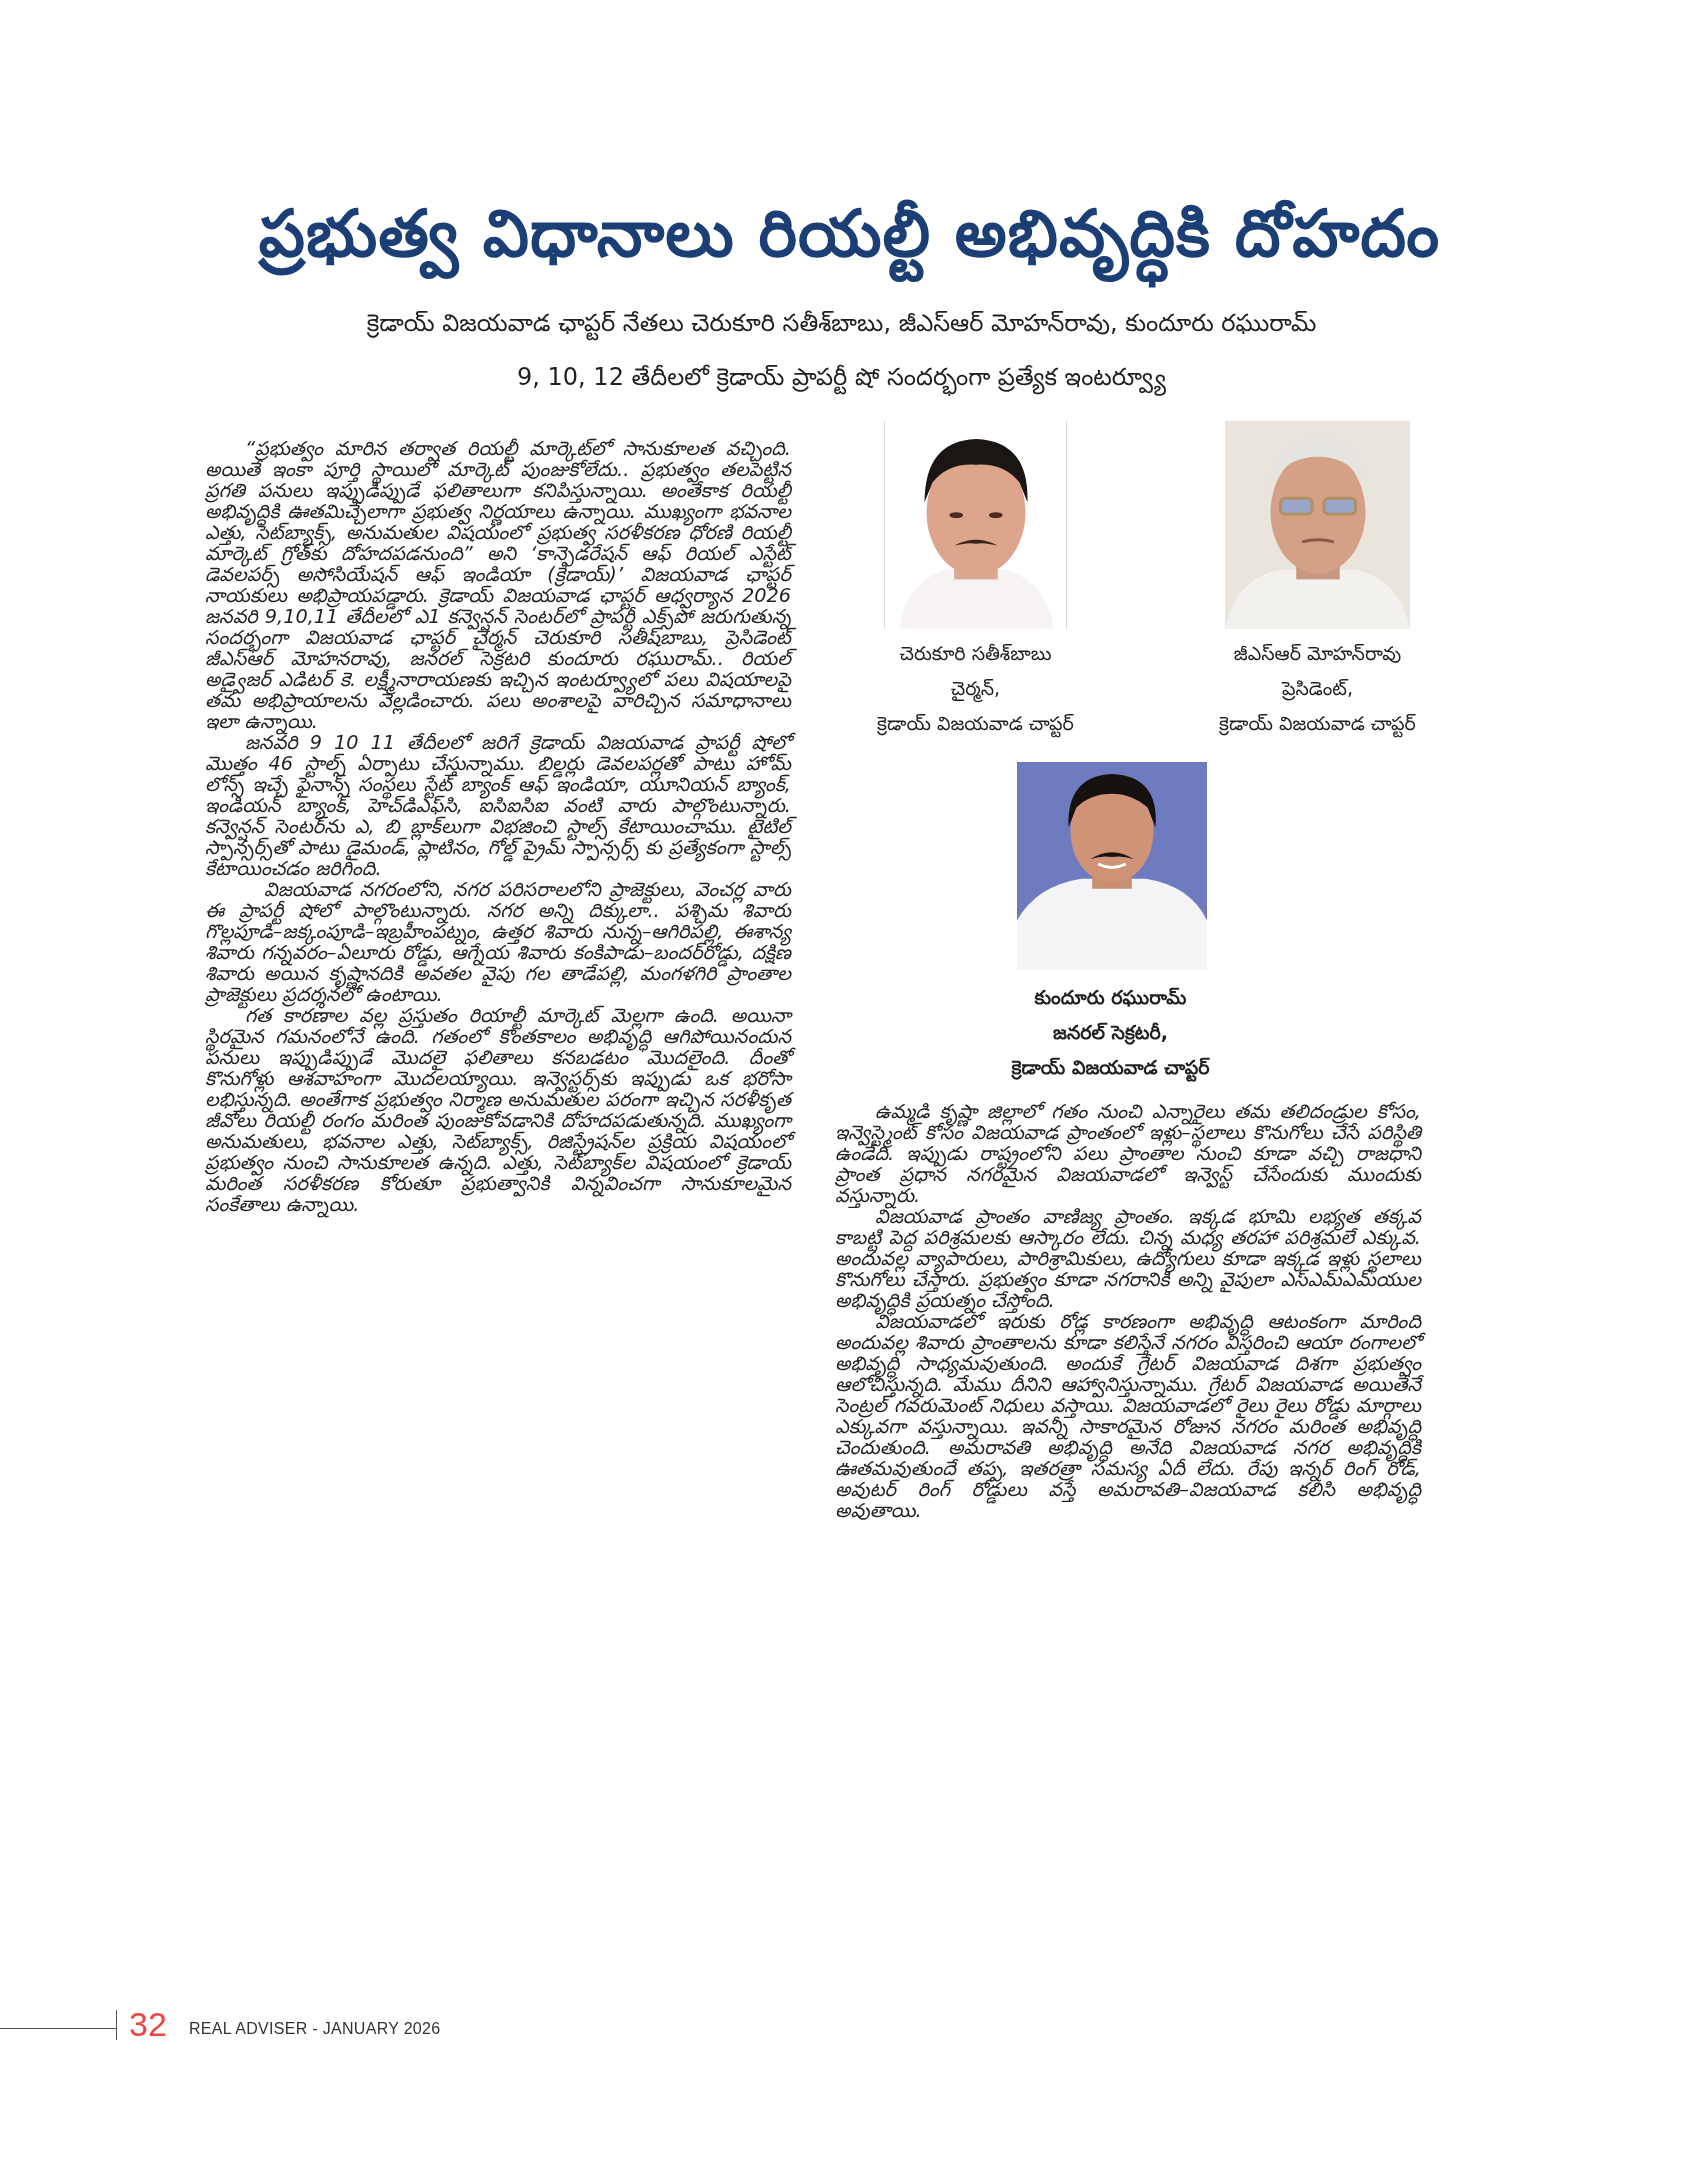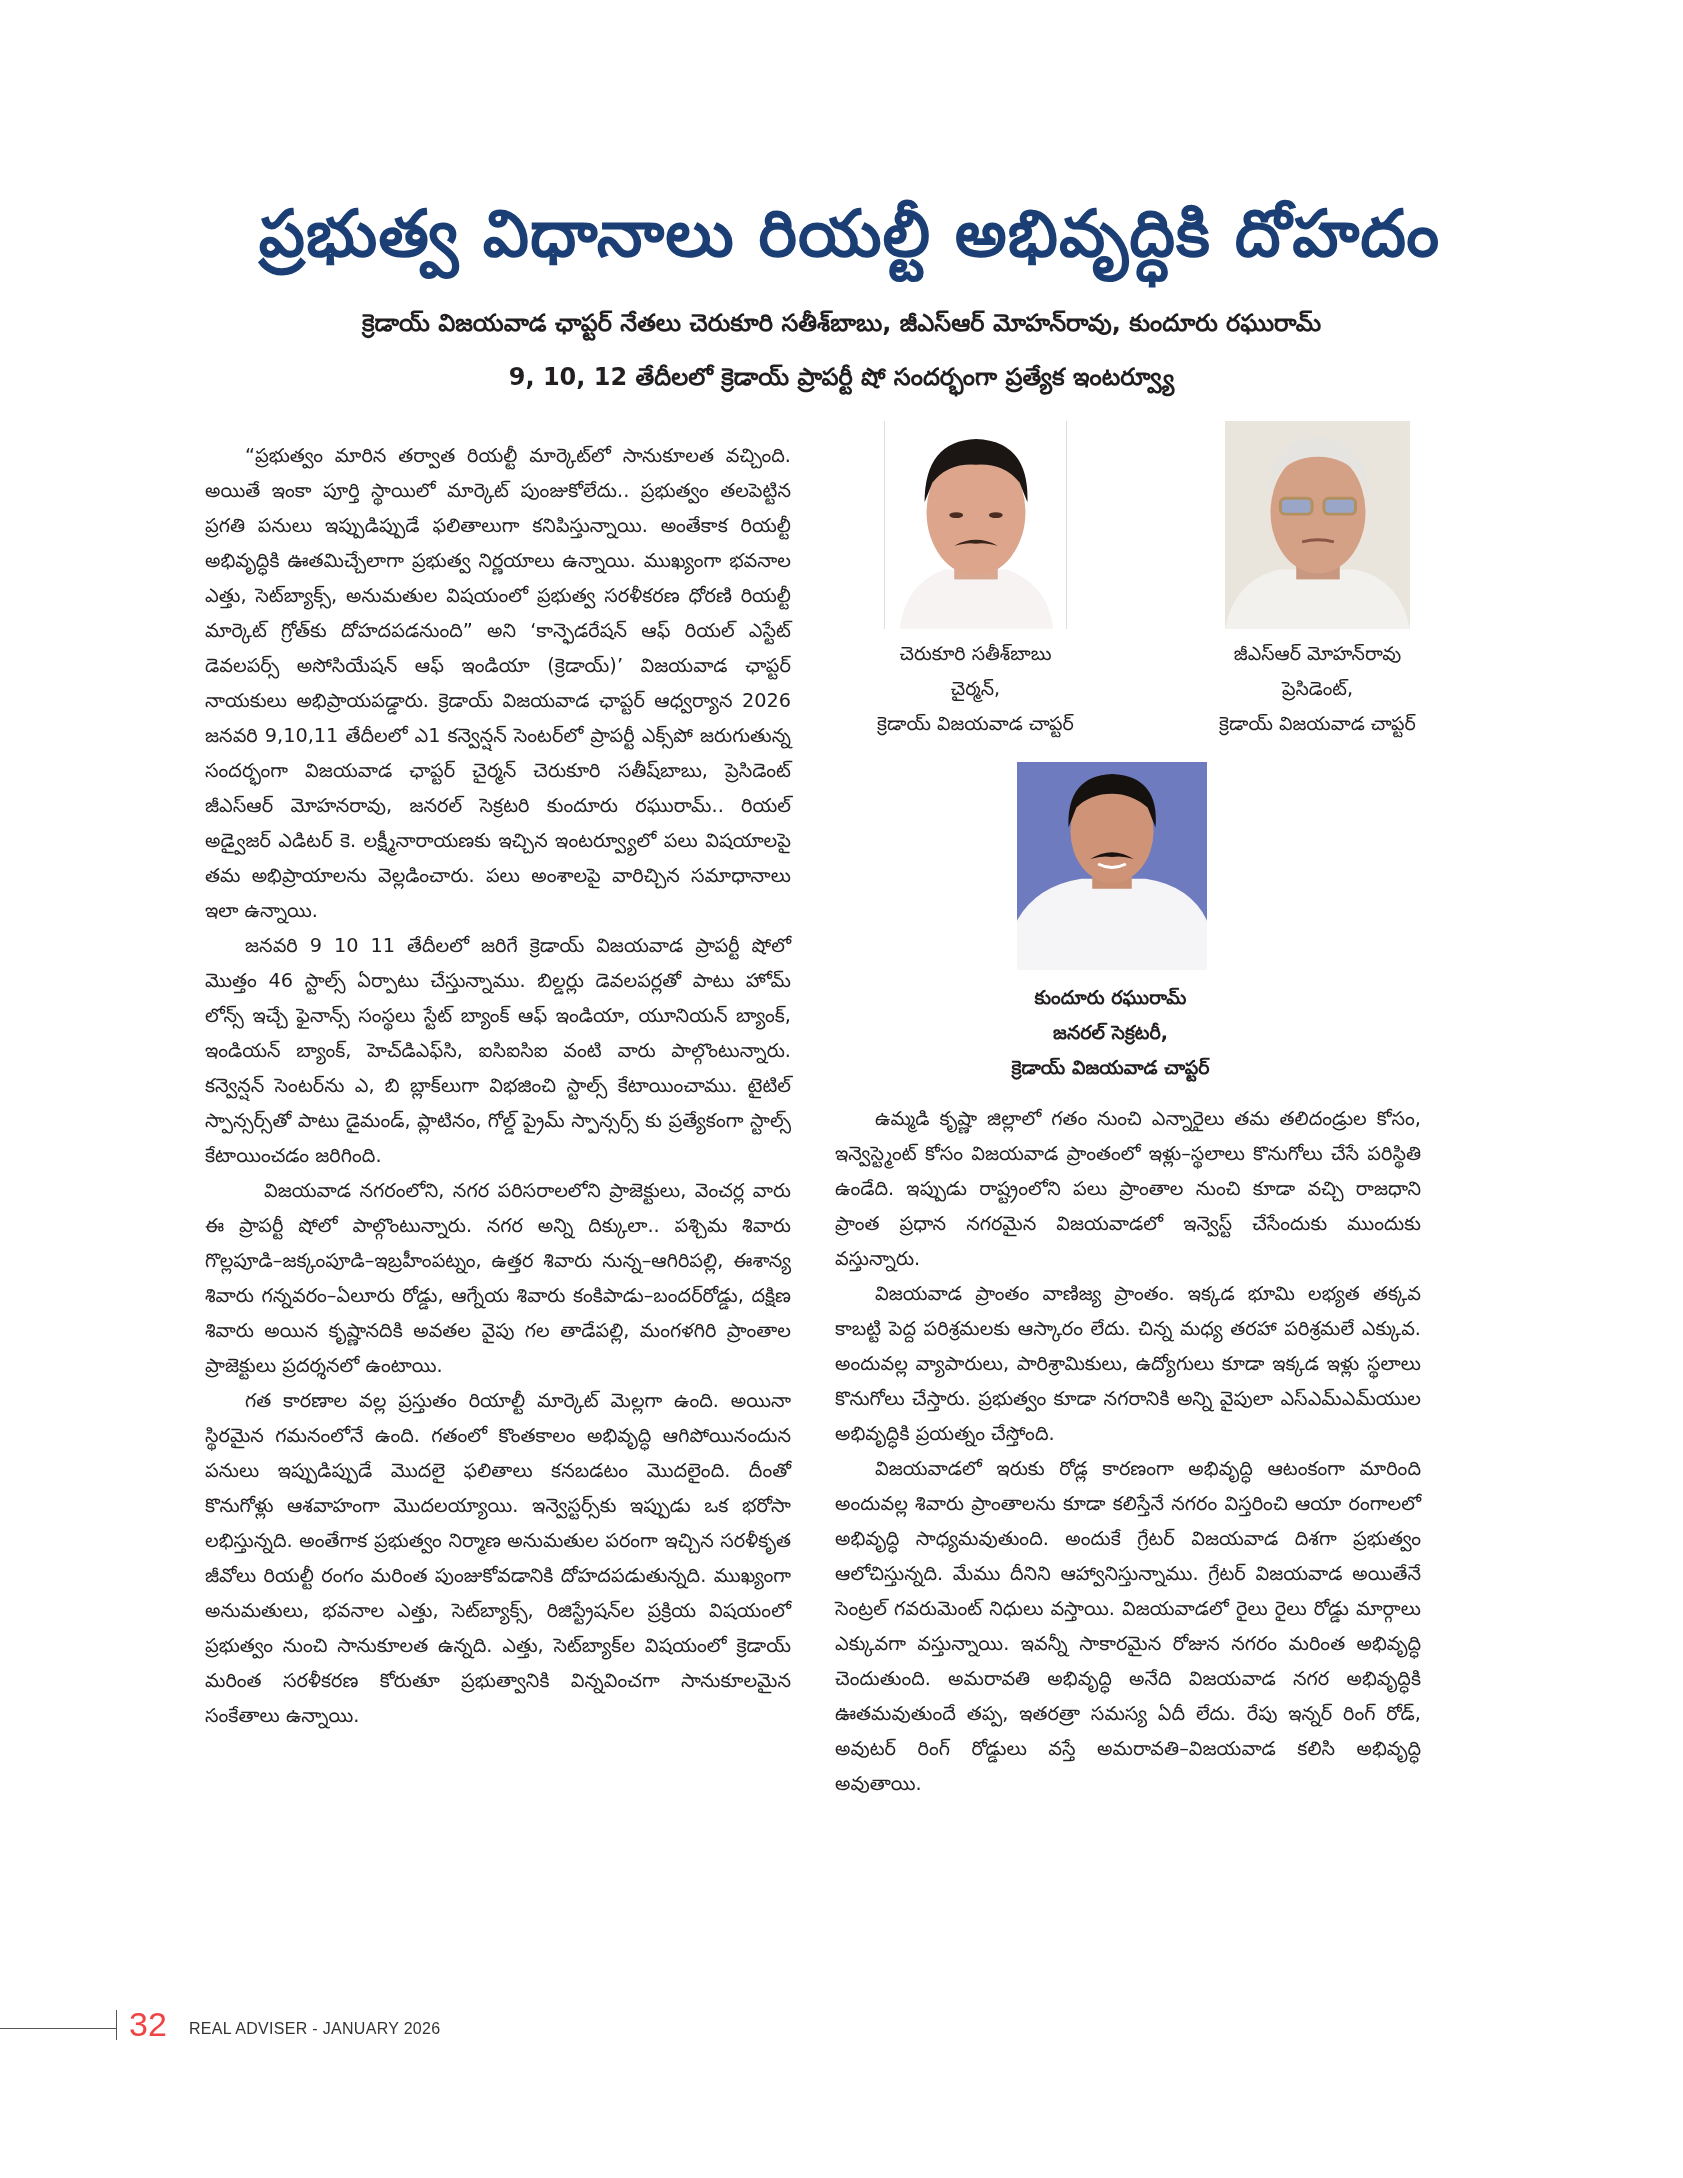--- a/index.html
+++ b/index.html
@@ -1,24 +1,24 @@
 <!DOCTYPE html>
 <html><head>
 <meta charset="utf-8">
 <style>
   html, body { margin: 0; padding: 0; background: #ffffff; }
   body { width: 1683px; height: 2178px; position: relative; overflow: hidden;
          font-family: "DejaVu Sans", "Liberation Sans", sans-serif; color: #231f20; }
   .title { position: absolute; top: 188px; left: 0; width: 1683px; text-align: center;
            font-size: 65px; font-weight: bold; color: #1b3f74; letter-spacing: 1px; margin: 8px; }
   .subtitle { position: absolute; left: 0; width: 1683px; text-align: center;
-              font-size: 24px; font-weight: bold; color: #231f20; margin: 0; }
+              font-size: 24px; font-weight: normal; color: #231f20; margin: 0; }
   .sub1 { top: 309px; }
   .sub2 { top: 363px; }
-  .col { position: absolute; font-size: 19.3px; line-height: 35px; text-align: justify; }
+  .col { position: absolute; font-size: 19.3px; line-height: 21px; text-align: justify; font-style: italic; }
   .col p { margin: 0; text-indent: 40px; }
   .col-left { left: 205px; top: 438px; width: 586px; }
   .col-right { left: 835px; top: 1101px; width: 586px; }
   .photo { position: absolute; overflow: hidden; }
   .photo svg { width: 100%; height: 100%; display: block; }
   .p1 { left: 884px; top: 421px; width: 181px; height: 208px; background: #ffffff; border-left: 1px solid #ddd; border-right: 1px solid #ddd; }
   .p2 { left: 1225px; top: 421px; width: 185px; height: 208px; background: #e9e6df; }
   .p3 { left: 1017px; top: 762px; width: 190px; height: 208px; background: #6f7bbf; }
   .caption { position: absolute; text-align: center; font-size: 19px; line-height: 35px; width: 317px; }
   .cap1 { left: 817px; top: 636px; }

